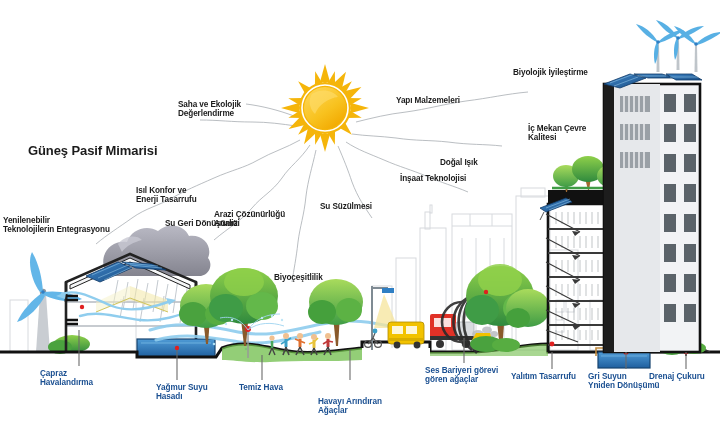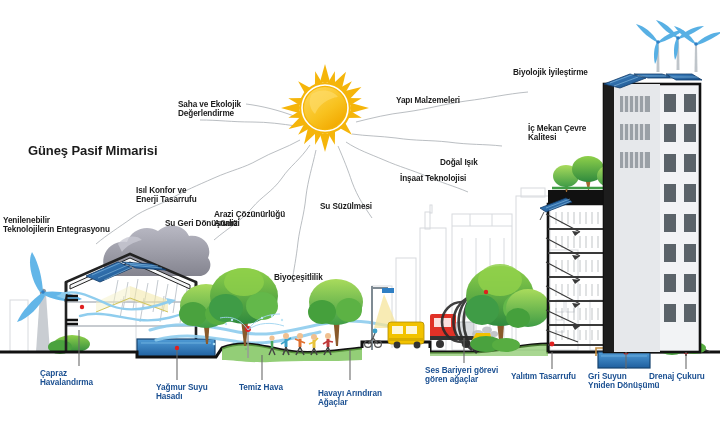--- a/index.html
+++ b/index.html
@@ -548,21 +548,21 @@
       <div class="lbl lbl-top" style="left: 513px; top: 68px;">Biyolojik İyileştirme</div>
       <div class="lbl lbl-top" style="left: 528px; top: 124px;">İç Mekan Çevre
 Kalitesi</div>
       <div class="lbl lbl-top" style="left: 274px; top: 273px;">Biyoçeşitlilik</div>
     </div>
 
   <div id="bottom-labels">
       <div class="lbl lbl-bot ctr" style="left: 40px; top: 369px; width: 78px; margin-left: 0px;">Çapraz Havalandırma</div>
       <div class="lbl lbl-bot ctr" style="left: 156px; top: 383px; width: 78px; margin-left: 0px;">Yağmur Suyu Hasadı</div>
       <div class="lbl lbl-bot ctr" style="left: 239px; top: 383px; width: 78px; margin-left: 0px;">Temiz Hava</div>
-      <div class="lbl lbl-bot ctr" style="left: 318px; top: 389px; width: 78px; margin-left: 0px;">Havayı Arındıran
+      <div class="lbl lbl-bot ctr" style="left: 318px; top: 397px; width: 78px; margin-left: 0px;">Havayı Arındıran
 Ağaçlar</div>
       <div class="lbl lbl-bot ctr" style="left: 425px; top: 366px; width: 78px; margin-left: 0px;">Ses Bariyeri görevi
 gören ağaçlar</div>
       <div class="lbl lbl-bot ctr" style="left: 511px; top: 372px; width: 78px; margin-left: 0px;">Yalıtım Tasarrufu</div>
       <div class="lbl lbl-bot ctr" style="left: 588px; top: 372px; width: 78px; margin-left: 0px;"><span>Gri Suyun</span><span class="l2 typo">Yniden Dönüşümü</span></div>
       <div class="lbl lbl-bot ctr" style="left: 649px; top: 372px; width: 78px; margin-left: 0px;">Drenaj Çukuru</div>
     </div>
 
 </div>
 

